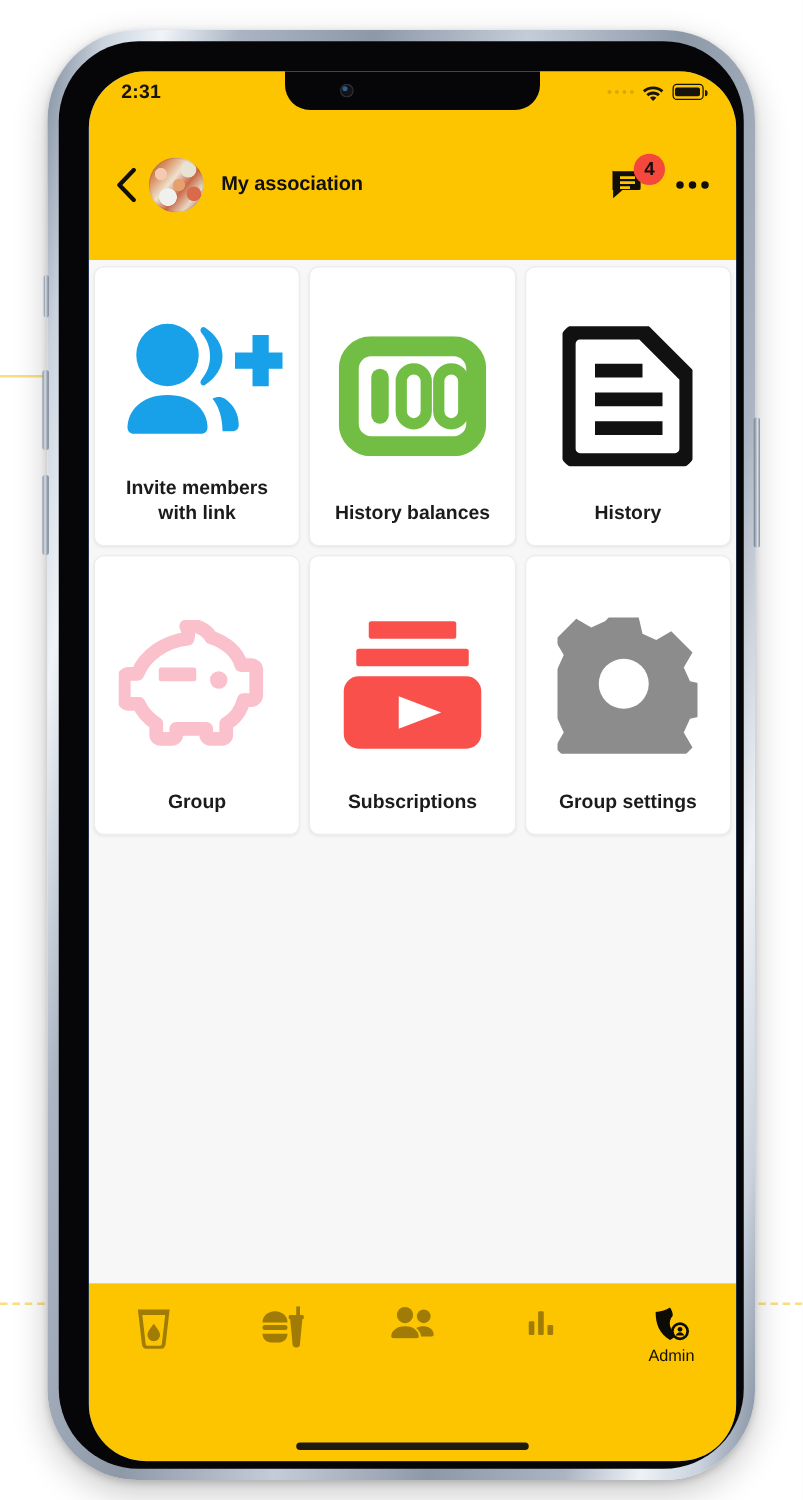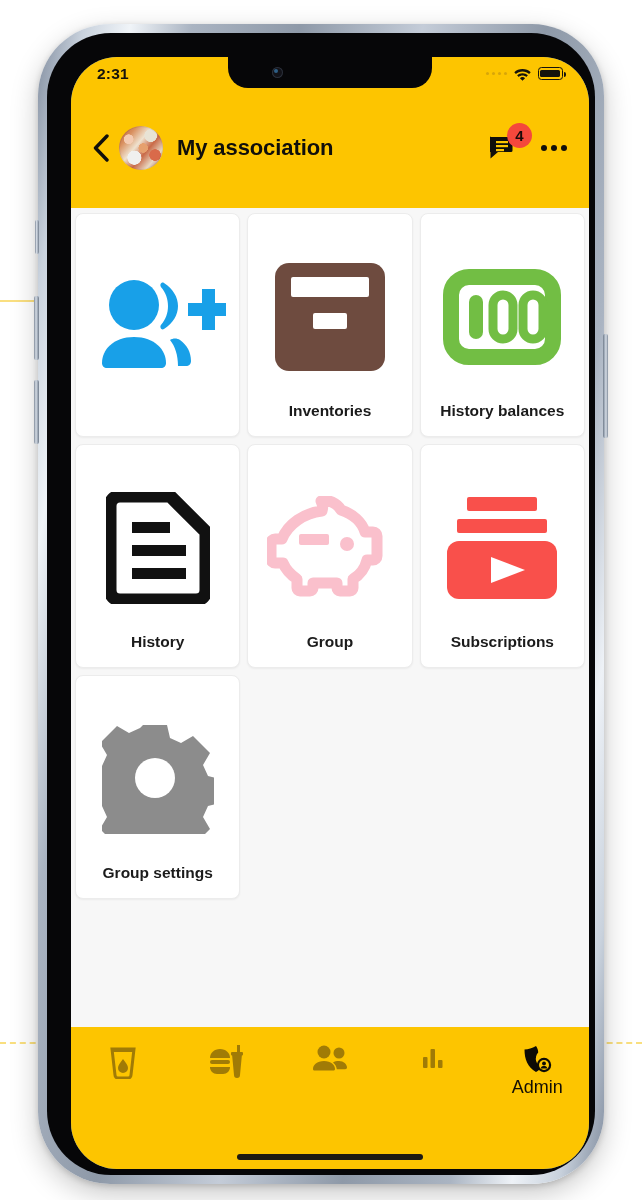--- a/index.html
+++ b/index.html
@@ -214,21 +214,21 @@
   #avatar::before {
     content:"";
     position:absolute; inset:0;
     background:
       linear-gradient(65deg, rgba(255,255,255,.55) 0 6%, transparent 7%),
       linear-gradient(-40deg, rgba(120,40,30,.45) 0 9%, transparent 10%),
       linear-gradient(20deg, rgba(255,255,255,.35) 0 4%, transparent 5%);
   }
   #title {
     margin-left: 14px;
-    font-size: 22px;
+    font-size: 16px;
     font-weight: bold;
     color: #100f0b;
     letter-spacing: -.1px;
     flex: 1 1 auto;
     white-space: nowrap;
   }
   #chat-wrap {
     position: relative;
     width: 40px; height: 40px;
     display: flex; align-items: center; justify-content: center;
@@ -317,21 +317,21 @@
     flex: 1 1 0;
     display: flex;
     flex-direction: column;
     align-items: center;
     justify-content: flex-start;
     gap: 3px;
     cursor: pointer;
     min-height: 54px;
   }
   .nav-label {
-    font-size: 18px;
+    font-size: 13px;
     color: #130f05;
     line-height: 1;
   }
   #home-indicator {
     position: absolute;
     bottom: 9px;
     left: 50%;
     transform: translateX(-50%);
     width: 186px; height: 6px;
     border-radius: 4px;
@@ -418,33 +418,24 @@
             <div class="tile">
               <div class="tile-icon">
                 <svg width="136" height="112" viewBox="0 0 136 112">
                   <circle cx="44" cy="34" r="25" fill="#18A0E8"></circle>
                   <path d="M44 66c-21 0-32 13-32 26 0 3 2 5 5 5h54c3 0 5-2 5-5 0-13-11-26-32-26z" fill="#18A0E8"></path>
                   <path d="M74 12c9 6 14 14 14 23s-5 17-14 23c-2.5 1.6-4.8-1.8-2.9-4.2 4.7-5.6 6.9-11.7 6.9-18.8s-2.2-13.2-6.9-18.8C69.2 13.8 71.5 10.4 74 12z" fill="#18A0E8"></path>
                   <path d="M90 69c7 5 11 12 11 21 0 3-2 5-5 5h-8c0-11-3-20-8-26 3-2 7-2 10 0z" fill="#18A0E8"></path>
                   <path d="M112 18h13v14h14v13h-14v14h-13V45H98V32h14z" fill="#18A0E8"></path>
                 </svg>
               </div>
-            </div>
-
-
-            <div class="tile">
-              <div class="tile-icon">
-                <svg width="110" height="116" viewBox="0 0 110 116">
-                  <path d="M14 4h82a14 14 0 0 1 14 14v80a14 14 0 0 1-14 14H14A14 14 0 0 1 0 98V18A14 14 0 0 1 14 4z" fill="#6E4B3F"></path>
-                  <rect x="16" y="18" width="78" height="20" rx="2" fill="#ffffff"></rect>
-                  <rect x="38" y="54" width="34" height="16" rx="2" fill="#ffffff"></rect>
-                </svg>
-              </div>
-              <div class="tile-label">Inventories</div>
-            </div>
+              <div class="tile-label">Invite members with link</div>
+            </div>
+
+
 
             <div class="tile">
               <div class="tile-icon">
                 <svg width="118" height="96" viewBox="0 0 118 96">
                   <rect x="8" y="8" width="102" height="80" rx="18" fill="none" stroke="#72BE44" stroke-width="16"></rect>
                   <rect x="26" y="26" width="14" height="44" rx="7" fill="#72BE44"></rect>
                   <rect x="50" y="26" width="20" height="44" rx="10" fill="none" stroke="#72BE44" stroke-width="9"></rect>
                   <rect x="80" y="26" width="20" height="44" rx="10" fill="none" stroke="#72BE44" stroke-width="9"></rect>
                 </svg>
               </div>

